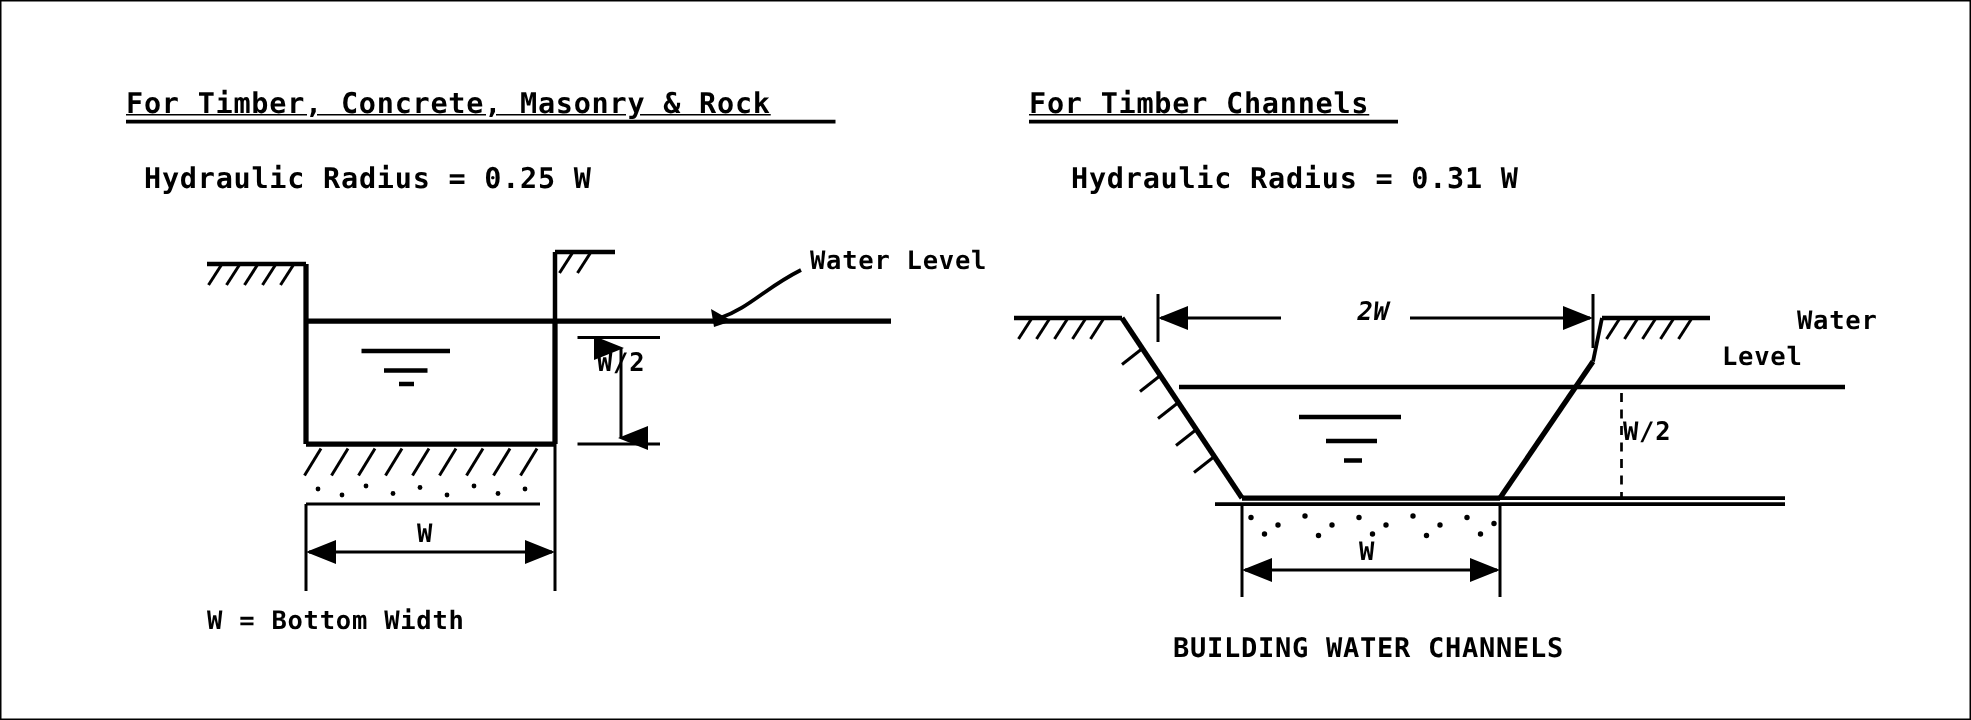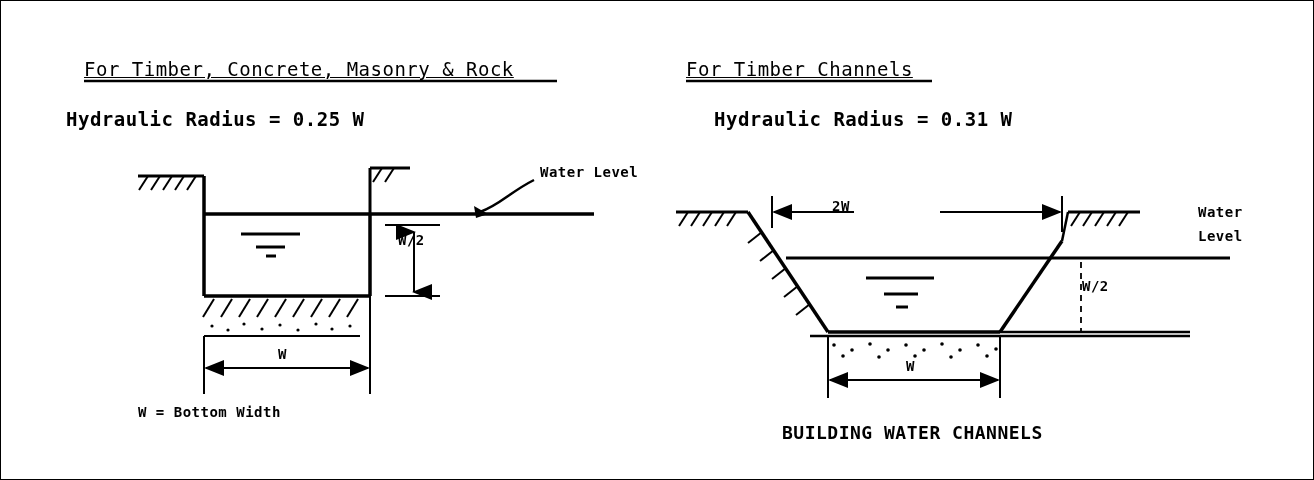--- a/index.html
+++ b/index.html
@@ -25,29 +25,29 @@
   }
   .txt {
     position: absolute;
     white-space: nowrap;
     font-family: "DejaVu Sans Mono", monospace;
     color: #000;
     letter-spacing: 0.5px;
   }
   .heading {
     font-size: 19px;
-    font-weight: normal;
+    font-weight: bold;
     text-decoration: underline;
   }
   .sub {
     font-size: 19px;
     font-weight: bold;
   }
   .lbl {
-    font-size: 14px;
+    font-size: 17px;
     font-weight: bold;
   }
   .caption {
     font-size: 18px;
     font-weight: bold;
   }
   svg {
     position: absolute;
     left: 0; top: 0;
     width: 1314px;
@@ -210,37 +210,37 @@
   <line x1="1081" y1="262" x2="1081" y2="332" stroke="#000" stroke-width="1.8" stroke-dasharray="6,5"></line>
   <line x1="1000" y1="332" x2="1190" y2="332" stroke="#000" stroke-width="2.5"></line>
 
   <line x1="828" y1="336" x2="828" y2="398" stroke="#000" stroke-width="2"></line>
   <line x1="1000" y1="336" x2="1000" y2="398" stroke="#000" stroke-width="2"></line>
   <line x1="830" y1="380" x2="998" y2="380" stroke="#000" stroke-width="2" marker-start="url(#arrowL)" marker-end="url(#arrowR)"></line>
 </svg>
 
 <div class="txt heading" style="left:84px; top:58px;">For Timber, Concrete, Masonry &amp; Rock</div>
 
-<div class="txt sub" style="left:66px; top:108px;">Hydraulic Radius = 0.25 W</div>
+<div class="txt sub" style="left:96px; top:108px;">Hydraulic Radius = 0.25 W</div>
 
 <div class="txt lbl" style="left:398px; top:232px;">W/2</div>
 
 <div class="txt lbl" style="left:278px; top:346px;">W</div>
 
 <div class="txt lbl" style="left:540px; top:164px;">Water Level</div>
 
 <div class="txt lbl" style="left:138px; top:404px;">W = Bottom Width</div>
 
 <div class="txt heading" style="left:686px; top:58px;">For Timber Channels</div>
 
 <div class="txt sub" style="left:686px; top:108px;margin-left:28px;">Hydraulic Radius = 0.31 W</div>
 
-<div class="txt lbl" style="left:832px; top:198px;">2W</div>
+<div class="txt lbl" style="left:905px; top:198px;font-style:italic;">2W</div>
 
 <div class="txt lbl" style="left:1082px; top:278px;">W/2</div>
 
 <div class="txt lbl" style="left:906px; top:358px;">W</div>
 
 <div class="txt lbl" style="left:1198px; top:204px;">Water</div>
 
-<div class="txt lbl" style="left:1198px; top:228px;">Level</div>
+<div class="txt lbl" style="left:1148px; top:228px;">Level</div>
 
 <div class="txt caption" style="left:782px; top:422px;">BUILDING WATER CHANNELS</div>
 
 </body></html>

